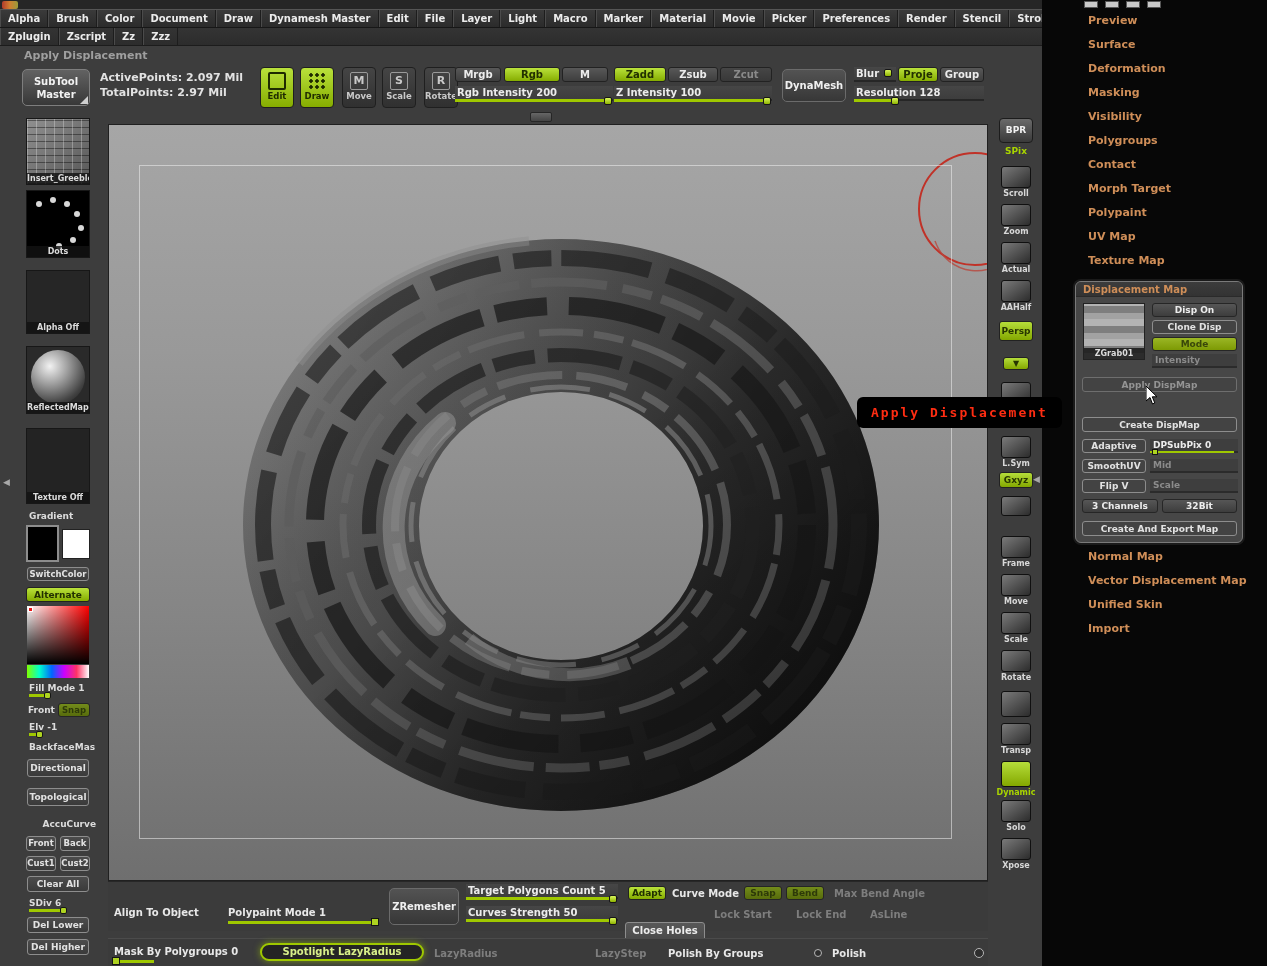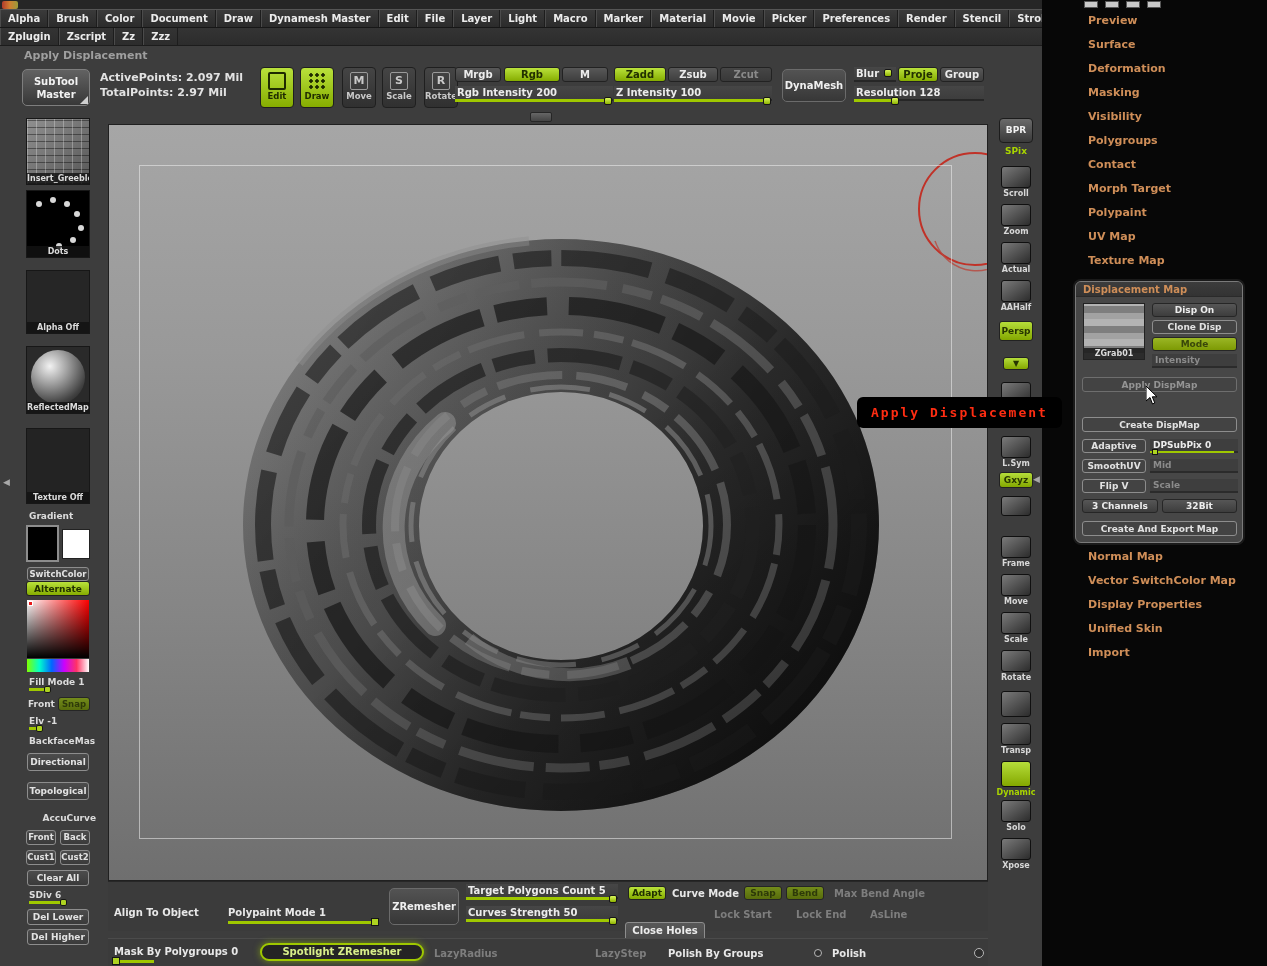--- a/index.html
+++ b/index.html
@@ -53,21 +53,21 @@
 .tlabel{position:absolute;left:0;right:0;bottom:0;background:rgba(18,18,18,.82);color:#dcdcdc;
   font:bold 8px "DejaVu Sans",sans-serif;text-align:center;padding:1px 0;white-space:nowrap;overflow:hidden}
 .greeble{background-image:repeating-linear-gradient(90deg,rgba(255,255,255,.28) 0 1px,transparent 1px 9px),
   repeating-linear-gradient(0deg,rgba(0,0,0,.4) 0 1px,transparent 1px 7px),linear-gradient(135deg,#909090,#565656)}
 .dotspot{position:absolute;left:9px;top:10px;width:6px;height:6px;border-radius:50%;background:#d8d8d8;
   box-shadow:14px -4px 0 #d8d8d8,28px 0 0 #d8d8d8,38px 10px 0 #d8d8d8,42px 24px 0 #d8d8d8,34px 36px 0 #d8d8d8,20px 42px 0 #d8d8d8}
 .sphere{position:absolute;left:4px;top:3px;width:54px;height:54px;border-radius:50%;
   background:radial-gradient(circle at 35% 30%,#f2f2f2,#9e9e9e 35%,#424242 72%,#101010)}
 .ltext{font:bold 9px "DejaVu Sans",sans-serif;color:#dcdcdc;padding-left:9px;white-space:nowrap}
 .lcenter{text-align:right;padding-left:0}
-.outline-btn{width:62px;margin:0 auto;border:1px solid #8d8d8d;border-radius:3px;
+.outline-btn{width:62px;margin:6px auto;border:1px solid #8d8d8d;border-radius:3px;
   background:linear-gradient(#4c4c4c,#3a3a3a);color:#e2e2e2;font:bold 9px "DejaVu Sans",sans-serif;
   line-height:16px;height:18px;text-align:center;white-space:nowrap}
 .half-row{width:64px;margin:0 auto;display:flex;justify-content:space-between}
 .half-btn{width:30px;height:15px;border:1px solid #8d8d8d;border-radius:3px;background:linear-gradient(#4c4c4c,#3a3a3a);
   color:#e2e2e2;font:bold 8.5px "DejaVu Sans",sans-serif;line-height:13px;text-align:center}
 .green-wide{width:64px;margin:0 auto;height:15px;background:linear-gradient(#b9e13b,#86ad00);
   border-radius:3px;color:#223000;font:bold 9px "DejaVu Sans",sans-serif;line-height:15px;text-align:center;border:1px solid #222}
 .mini-underline{width:18px;height:3px;background:#9fc800;margin:1px 0 0 9px;position:relative}
 .mini-underline .knob{position:absolute;right:-4px;top:-2px;width:7px;height:7px;background:#aed321;border:1px solid #161616;border-radius:2px}
 
@@ -447,22 +447,21 @@
       <div class="dm-slider dim" style="left:74px;top:197px;width:88px">
         <span>Scale</span>
       </div>
       <div class="dm-btn dm-dark" style="left:6px;top:217px;width:76px">3 Channels</div>
       <div class="dm-btn dm-dark" style="left:86px;top:217px;width:75px">32Bit</div>
       <div class="dm-btn dm-outline" style="left:6px;top:239px;width:155px;height:15px;line-height:14px">Create And Export Map</div>
     </div>
 
     <div class="abs psec-list" style="top:550px">
         <div class="psec">Normal Map</div>
-        <div class="psec">Vector SwitchColor Map</div>
-        <div class="psec">Display Properties</div>
+        <div class="psec">Vector Displacement Map</div>
         <div class="psec">Unified Skin</div>
         <div class="psec">Import</div>
       </div>
   </div>
 
   <div class="abs bbar1">
     <div class="btext" style="left:6px;top:25px">Align To Object</div>
     <div class="btext" style="left:120px;top:25px">Polypaint Mode 1</div>
     <div style="position:absolute;left:120px;top:39px;width:150px;height:3px;background:#9fc800"></div>
     <div style="position:absolute;left:263px;top:36px;width:8px;height:8px;background:#aed321;border:1px solid #161616"></div>
@@ -485,21 +484,21 @@
     <div class="pill dark" style="left:517px;top:40px;width:80px;height:33px;line-height:15px;border:1px solid #8d8d8d">Close Holes</div>
     <div class="btext dim" style="left:606px;top:27px">Lock Start</div>
     <div class="btext dim" style="left:688px;top:27px">Lock End</div>
     <div class="btext dim" style="left:762px;top:27px">AsLine</div>
   </div>
 
   <div class="abs bbar2">
     <div class="btext" style="left:6px;top:7px">Mask By Polygroups 0</div>
     <div style="position:absolute;left:6px;top:21px;width:40px;height:3px;background:#9fc800"></div>
     <div style="position:absolute;left:4px;top:18px;width:8px;height:8px;background:#aed321;border:1px solid #161616"></div>
-    <div class="spotlight">Spotlight ZRemesher</div>
+    <div class="spotlight">Spotlight LazyRadius</div>
     <div class="btext dim" style="left:326px;top:9px">LazyRadius</div>
     <div class="btext dim" style="left:487px;top:9px">LazyStep</div>
     <div class="btext" style="left:560px;top:9px">Polish By Groups</div>
     <div class="radio" style="left:706px;top:10px"></div>
     <div class="btext" style="left:724px;top:9px">Polish</div>
     <div class="radio" style="left:866px;top:9px;width:10px;height:10px"></div>
   </div>
 
   <div class="abs tooltip">Apply Displacement</div>
   <svg class="abs" style="left:1146px;top:386px" width="14" height="20" viewBox="0 0 14 20">

